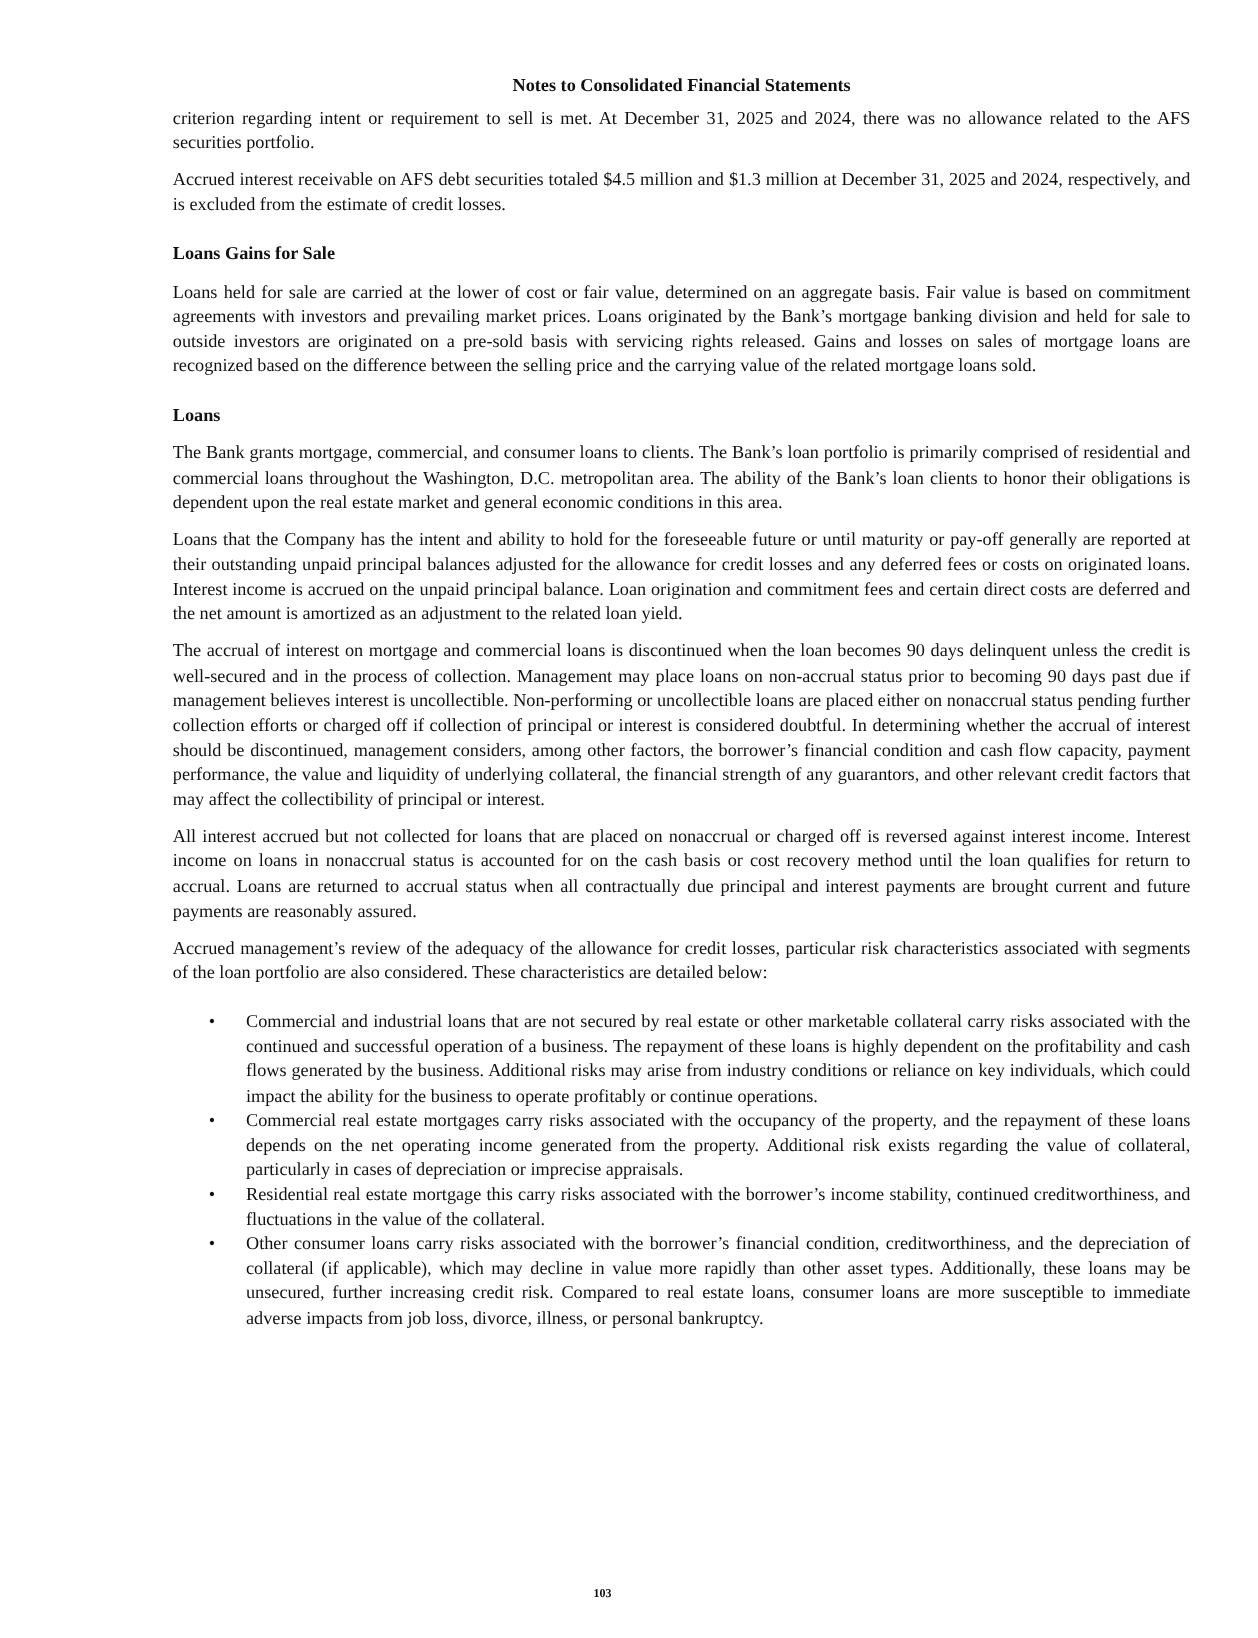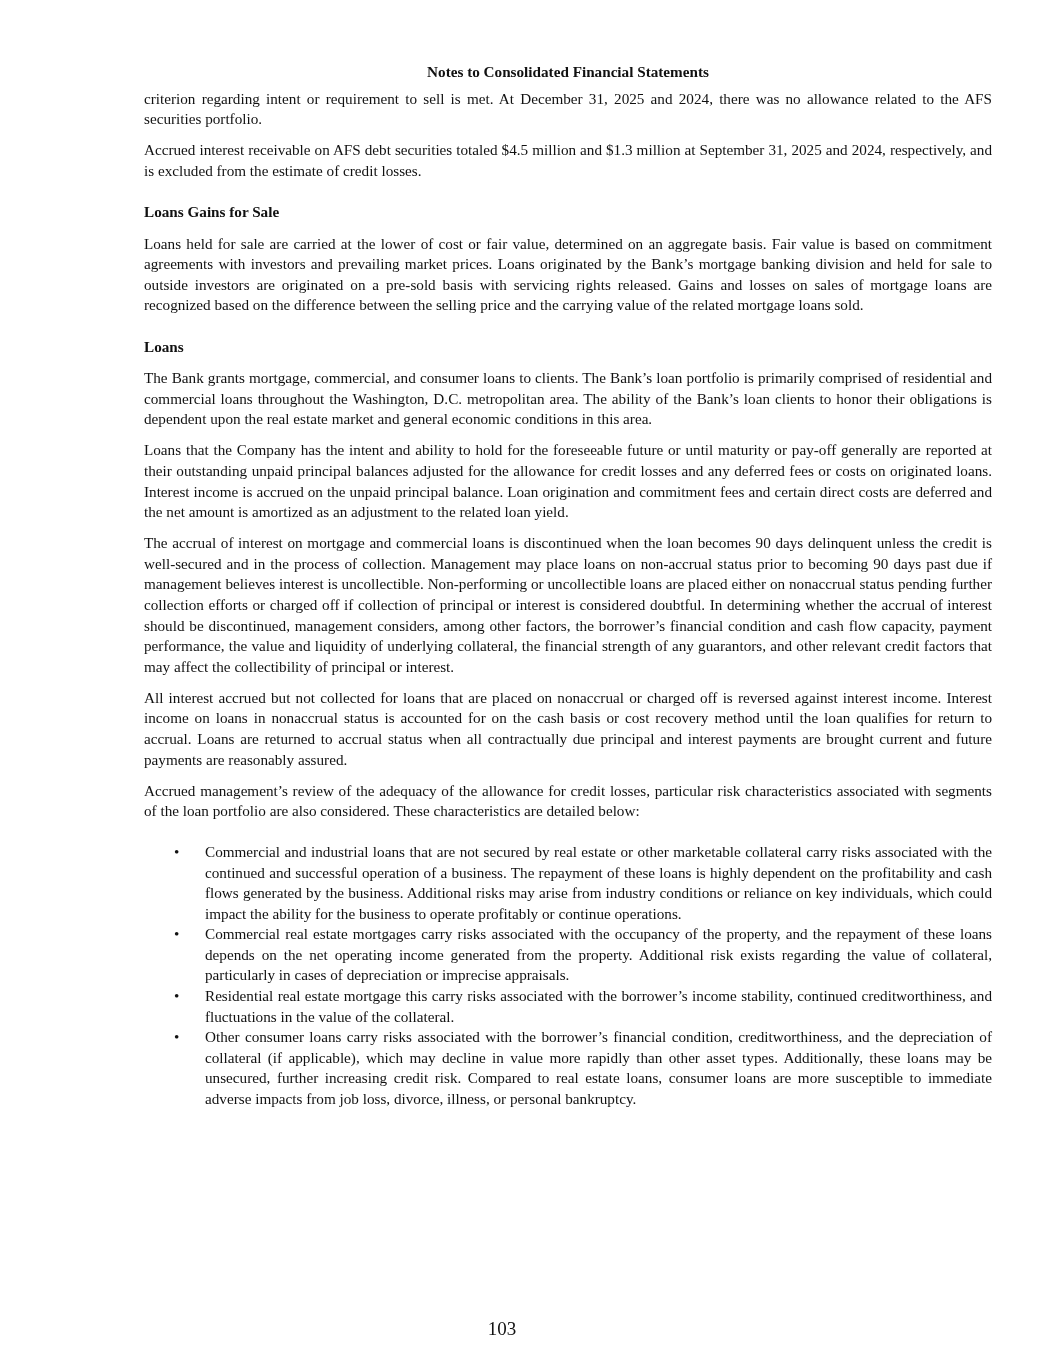--- a/index.html
+++ b/index.html
@@ -61,32 +61,33 @@
     position: absolute;
     left: 30px;
     top: 0;
   }
   .page-number {
     position: absolute;
     left: 0;
     width: 1004px;
     top: 1319px;
     text-align: center;
-    font-size: 19px;
+    font-size: 10px;
+    font-weight: bold;
   }
 </style>
 </head>
 <body>
 
 <div class="page">
 
   <div class="page-header">Notes to Consolidated Financial Statements</div>
 
   <p>criterion regarding intent or requirement to sell is met.  At December 31, 2025 and 2024, there was no allowance related to the AFS securities portfolio.</p>
-  <p>Accrued interest receivable on AFS debt securities totaled $4.5 million and $1.3 million at  September 31, 2025 and 2024, respectively, and is excluded from the estimate of credit losses.</p>
+  <p>Accrued interest receivable on AFS debt securities totaled $4.5 million and $1.3 million at  December 31, 2025 and 2024, respectively, and is excluded from the estimate of credit losses.</p>
 
   <div>
     <div class="section-heading">Loans Gains for Sale</div>
     <p>Loans held for sale are carried at the lower of cost or fair value, determined on an aggregate basis.  Fair value is based on commitment agreements with investors and prevailing market prices.  Loans originated by the Bank’s mortgage banking division and held for sale to outside investors are originated on a pre-sold basis with servicing rights released.  Gains and losses on sales of mortgage loans are recognized based on the difference between the selling price and the carrying value of the related mortgage loans sold.</p>
   </div>
 
   <div>
     <div class="section-heading">Loans</div>
     <p>The Bank grants mortgage, commercial, and consumer loans to clients.  The Bank’s loan portfolio is primarily comprised of residential and commercial loans throughout the Washington, D.C. metropolitan area.  The ability of the Bank’s loan clients to honor their obligations is dependent upon the real estate market and general economic conditions in this area.</p>
     <p>Loans that the Company has the intent and ability to hold for the foreseeable future or until maturity or pay-off generally are reported at their outstanding unpaid principal balances adjusted for the allowance for credit losses and any deferred fees or costs on originated loans.  Interest income is accrued on the unpaid principal balance.  Loan origination and commitment fees and certain direct costs are deferred and the net amount is amortized as an adjustment to the related loan yield.</p>

